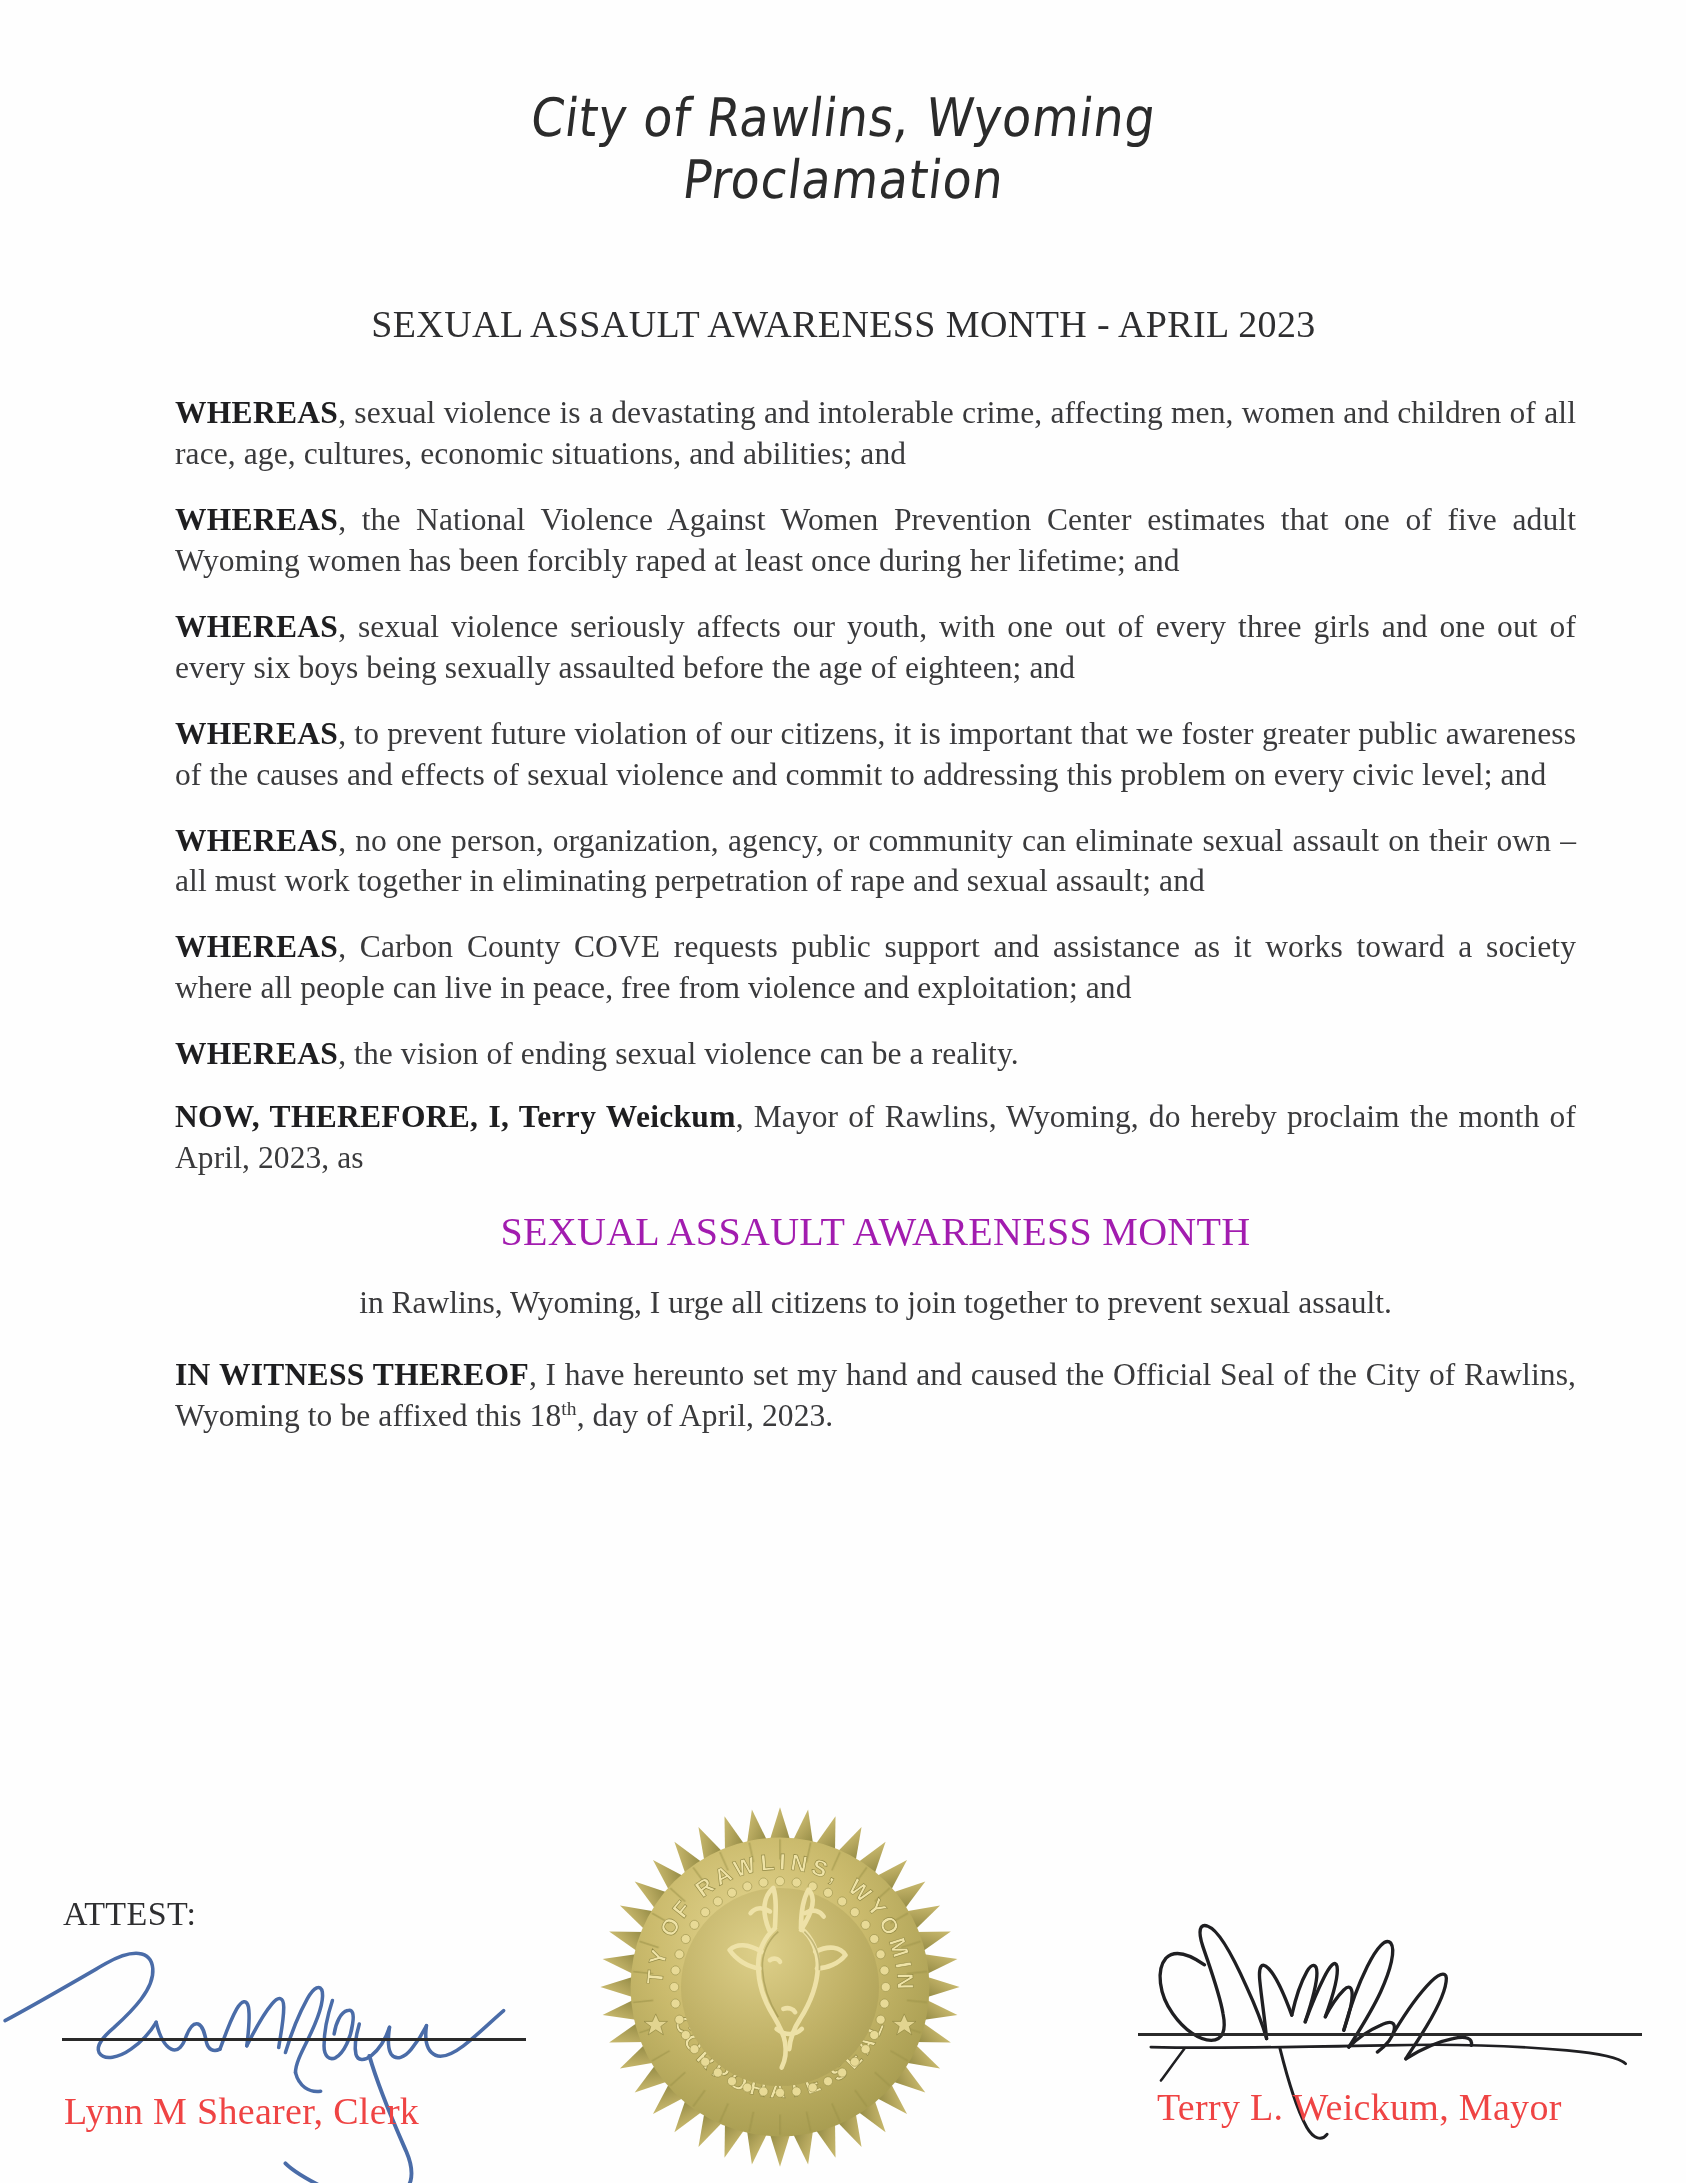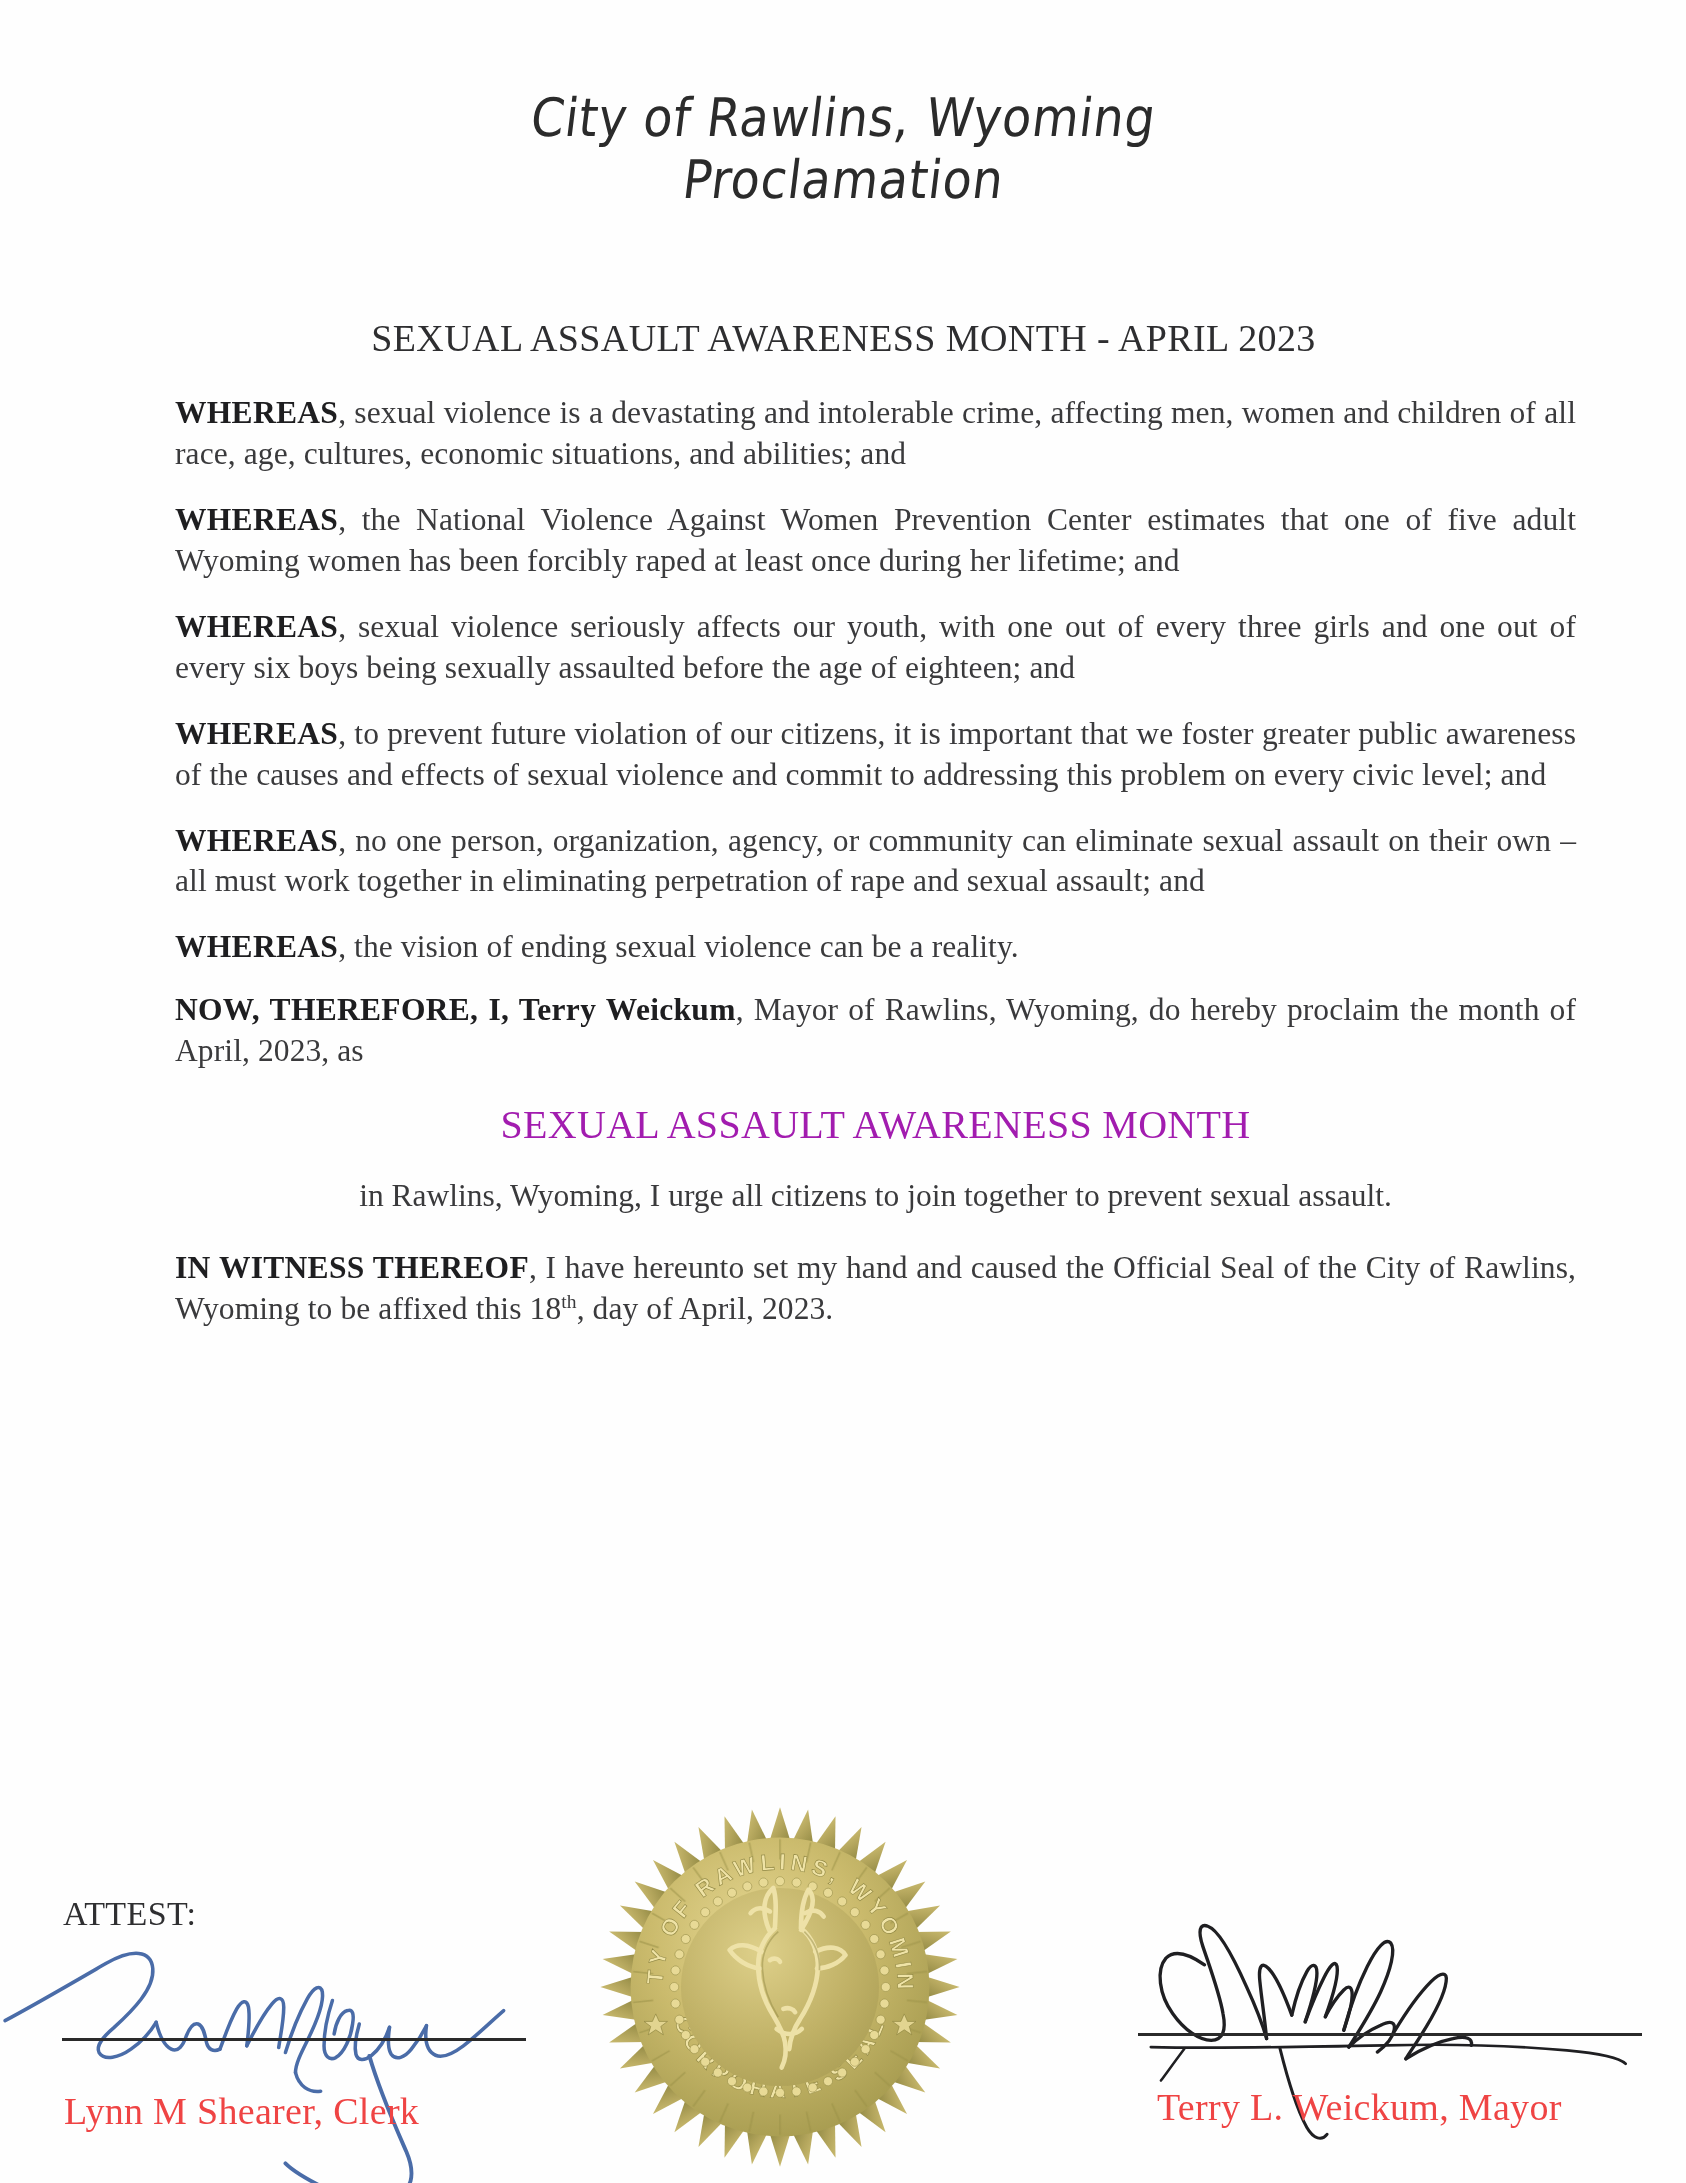--- a/index.html
+++ b/index.html
@@ -38,21 +38,21 @@
     line-height: 1.02;
     
     transform: skewX(-7deg);
     font-stretch: condensed;
   }
   .hdr-line.l1 { font-size: 53px; }
   .hdr-line.l2 { font-size: 53px; margin-top: 8.4px; }
 
   .subtitle {
     position: absolute;
-    top: 316px;
+    top: 302px;
     left: 0;
     width: 1687px;
     text-align: center;
     font-family: "Liberation Serif", serif;
     font-size: 38px;
     color: #2e2e30;
     letter-spacing: 0.4px;
     white-space: pre;
   }
 
@@ -172,20 +172,21 @@
 
     <p class="clause"><b>WHEREAS</b><span>, the National Violence Against Women Prevention Center estimates that one of five adult Wyoming women has been forcibly raped at least once during her lifetime; and</span></p>
 
     <p class="clause"><b>WHEREAS</b><span>, sexual violence seriously affects our youth, with one out of every three girls and one out of every six boys being sexually assaulted before the age of eighteen; and</span></p>
 
 
     <p class="clause"><b>WHEREAS</b><span>, to prevent future violation of our citizens, it is important that we foster greater public awareness of the causes and effects of sexual violence and commit to addressing this problem on every civic level; and</span></p>
 
     <p class="clause"><b>WHEREAS</b><span>, no one person, organization, agency, or community can eliminate sexual assault on their own – all must work together in eliminating perpetration of rape and sexual assault; and</span></p>
 
+    <p class="clause"><b>WHEREAS</b><span>, Carbon County COVE requests public support and assistance as it works toward a society where all people can live in peace, free from violence and exploitation; and</span></p>
 
     <p class="clause tight nowrap-last"><b>WHEREAS</b><span>, the vision of ending sexual violence can be a reality.</span></p>
 
     <p class="clause"><b>NOW, THEREFORE, I, Terry Weickum</b><span>, Mayor of Rawlins, Wyoming, do hereby proclaim the month of April, 2023, as</span></p>
 
     <div class="center-head">SEXUAL ASSAULT AWARENESS MONTH</div>
 
     <div class="closing-line">in Rawlins, Wyoming, I urge all citizens to join together to prevent sexual  assault.</div>
 
     <p class="clause"><b>IN WITNESS THEREOF</b><span>, I have hereunto set my hand and caused the Official Seal of the City of Rawlins, Wyoming to be affixed this 18</span><sup class="ord">th</sup><span>, day of April, 2023.</span></p>

